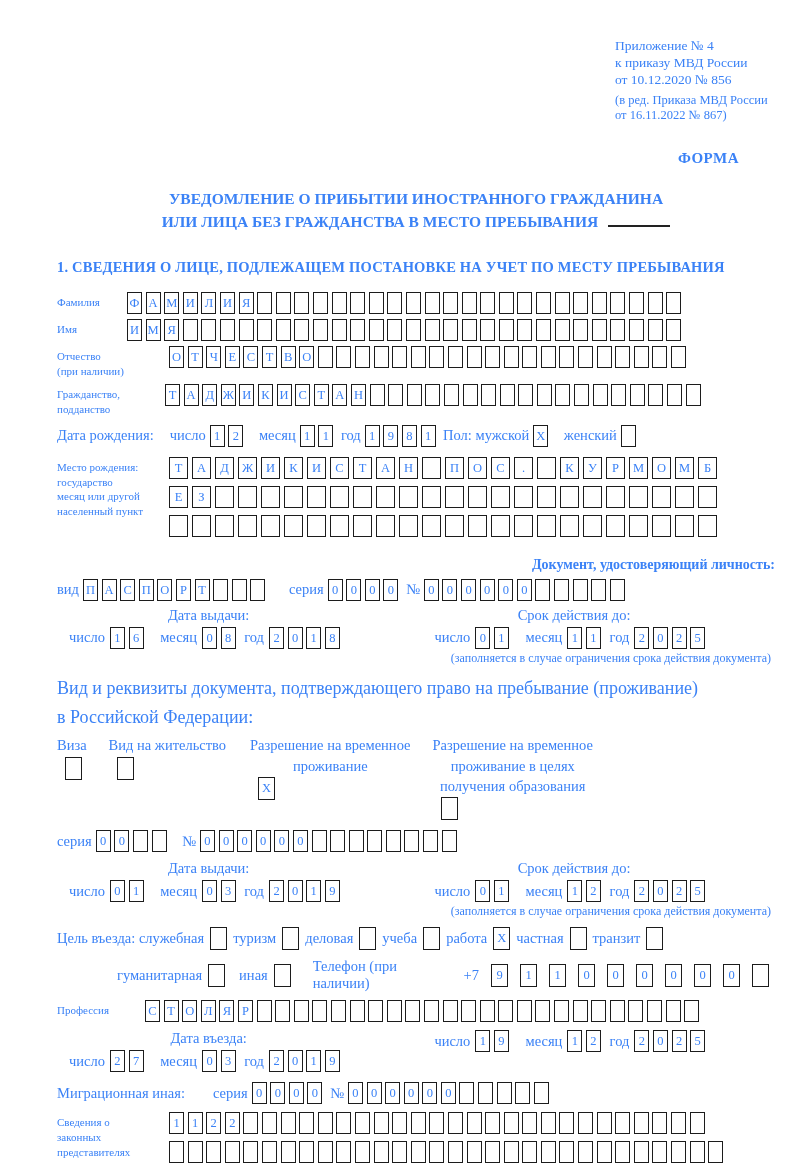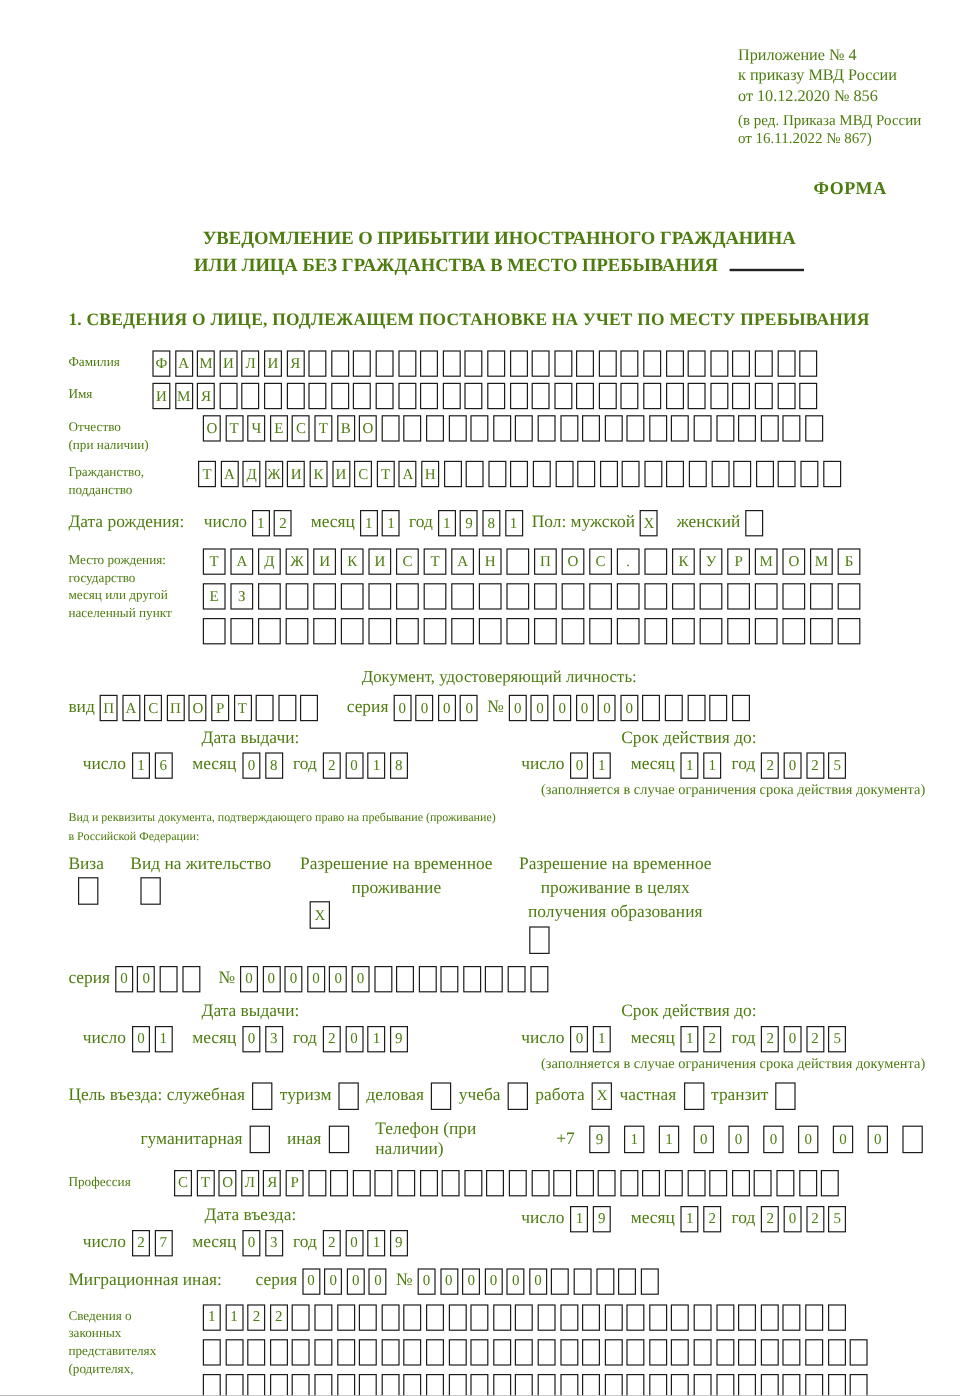--- a/index.html
+++ b/index.html
@@ -1,19 +1,19 @@
 <!DOCTYPE html>
 <html><head>
 <meta charset="utf-8">
 <style>
   html,body{margin:0;padding:0;background:#888;}
   .page{
     width:800px;height:1163px;background:#ffffff;margin:0 auto;
     font-family:"Liberation Serif","DejaVu Serif",serif;
-    color:#4d7c0f;box-sizing:border-box;padding:38px 25px 0 57px;
+    color:#3b82f6;box-sizing:border-box;padding:38px 25px 0 57px;
     position:relative;overflow:hidden;
   }
   .hdr-block{margin-left:558px;font-size:13.5px;line-height:1.25;}
   .hdr-sub{margin-left:558px;font-size:12.5px;line-height:1.25;margin-top:4px;}
   .forma{font-weight:bold;font-size:15px;text-align:right;padding-right:36px;margin-top:26px;letter-spacing:.5px;}
   .title{font-weight:bold;font-size:15.5px;text-align:center;margin-top:20px;line-height:1.5;}
   .title-underline{display:inline-block;width:62px;border-bottom:2px solid #222;height:14px;margin-left:10px;}
   .sec-heading{font-weight:bold;font-size:14.5px;margin-top:26px;margin-bottom:16px;letter-spacing:.2px;}
   .row{display:flex;align-items:flex-start;margin-bottom:5px;}
   .lbl{font-size:11px;line-height:1.35;flex:none;padding-top:3px;}
@@ -27,28 +27,28 @@
     margin-right:3.6px;align-items:center;justify-content:center;
     font-size:12.5px;line-height:1;background:#fff;
   }
   .wide .cell{width:17px;margin-right:4px;}
   .stack{display:flex;flex-direction:column;gap:7px;}
   .inline-row{display:flex;align-items:center;flex-wrap:nowrap;font-size:14.5px;}
   .inline-row .cells{margin:0 4px;}
   .gap-s{margin-left:8px;}
   .gap-m{margin-left:16px;}
   .gap-l{margin-left:28px;}
-  .doc-heading{font-weight:normal;font-size:14px;text-align:center;margin:20px 0 6px 0;}
+  .doc-heading{font-weight:bold;font-size:14px;text-align:right;margin:20px 0 6px 0;}
   .dates-row{display:flex;align-items:flex-start;margin-bottom:2px;}
   .dategrp{display:flex;flex-direction:column;}
   .dategrp-head{font-size:14.5px;text-align:center;margin-bottom:3px;}
   .dategrp-line{display:flex;align-items:center;font-size:14.5px;}
   .dategrp-line .cells{margin:0 5px;}
   .note{font-size:12px;text-align:right;margin:2px 4px 8px 0;}
-  .intro{font-size:10px;line-height:1.6;}
+  .intro{font-size:18px;line-height:1.6;}
   .optgrid{display:flex;align-items:flex-start;margin:4px 0 10px 0;font-size:14.5px;}
   .opt{display:flex;align-items:flex-start;flex-direction:column;}
   .opt-label{text-align:center;line-height:1.4;}
   .opt .cell{margin-left:8px;margin-top:1px;width:15px;height:21px;}
   .purpose-line{display:flex;align-items:center;font-size:14.5px;margin-bottom:8px;flex-wrap:nowrap;}
   .purpose-line .cell{width:15px;height:21px;margin:0 6px 0 6px;}
   .phone-cells{display:flex;margin-left:6px;}
   .nowrap{white-space:nowrap;}
 </style>
 </head>

